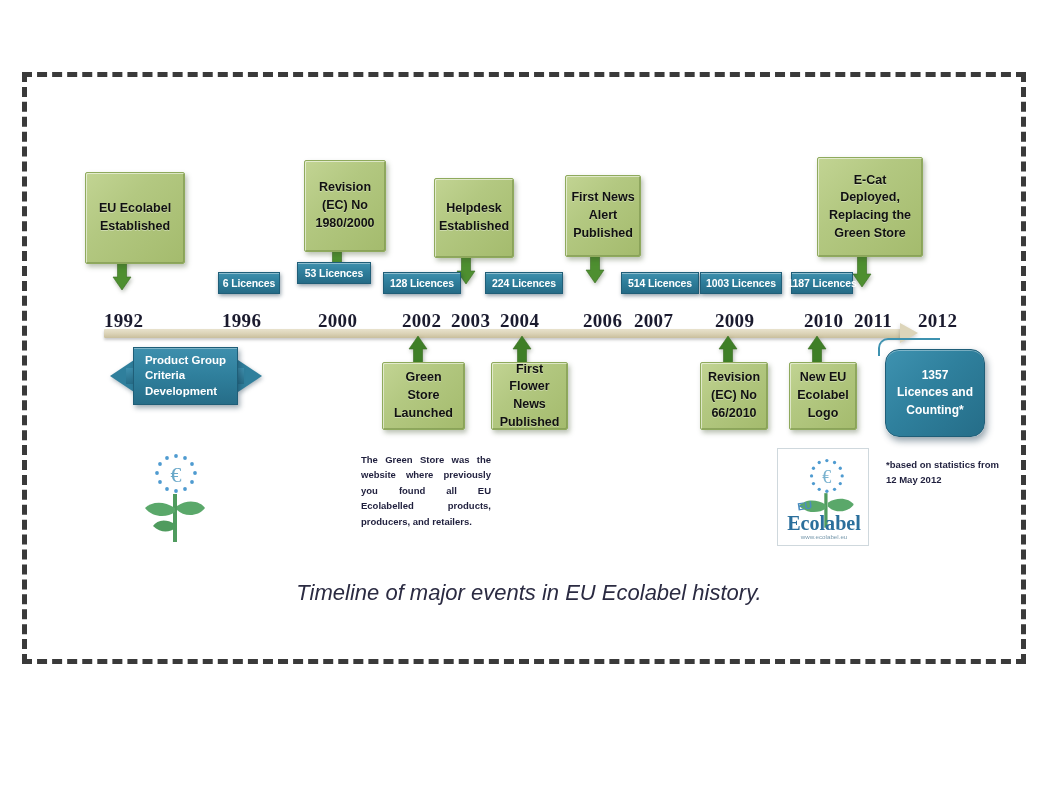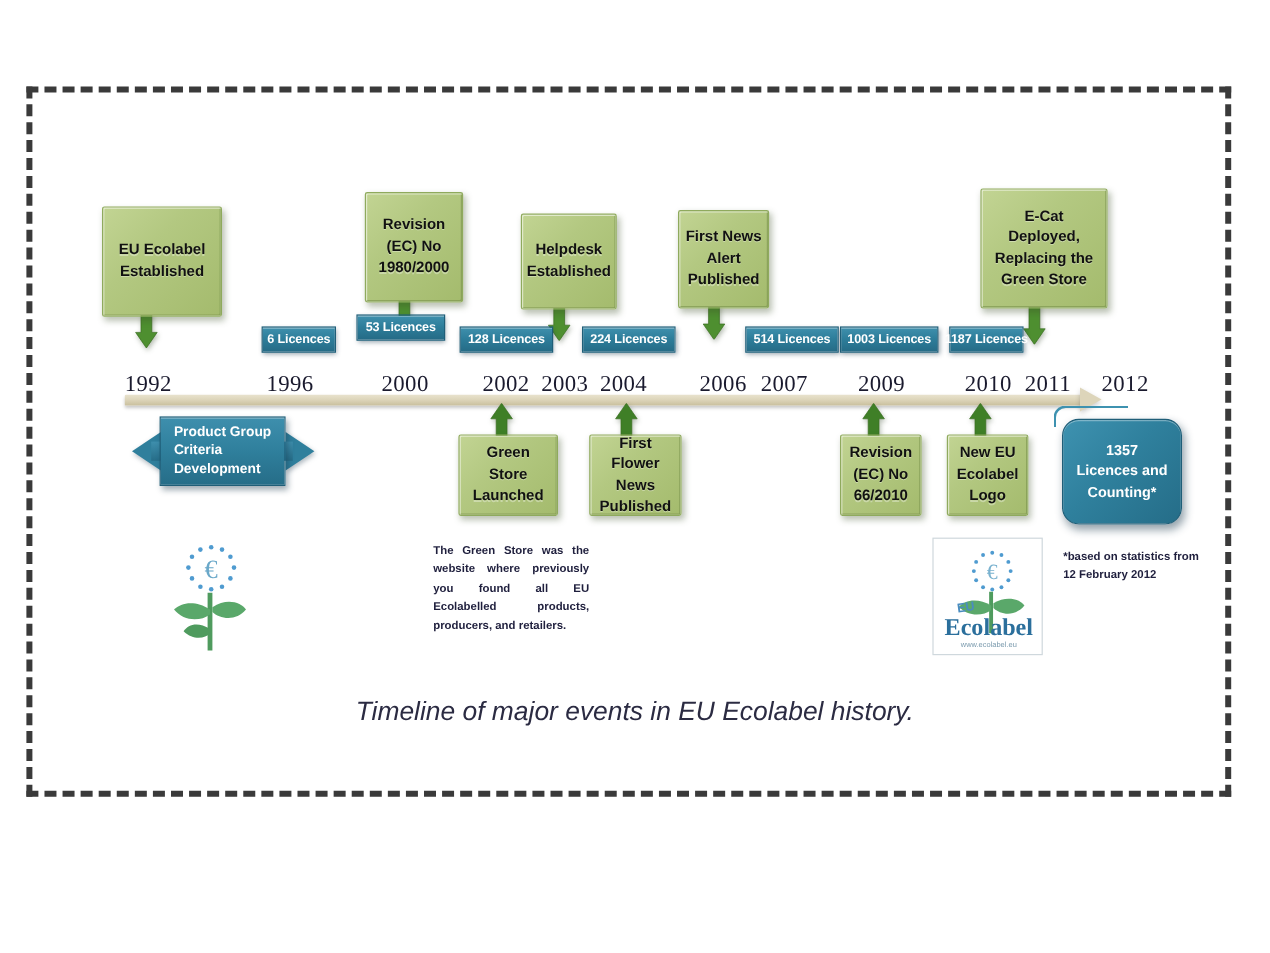--- a/index.html
+++ b/index.html
@@ -63,21 +63,21 @@
     border-bottom: 10px solid transparent;
     border-left: 18px solid #ddd5ba;
     filter: drop-shadow(0 2px 2px rgba(0,0,0,0.2));
   }
 
   
   .year-label {
     position: absolute;
     top: 310px;
     font-family: "Liberation Serif", serif;
-    font-weight: normal;
+    font-weight: bold;
     font-size: 19px;
     color: #1a1a2e;
     letter-spacing: 0.3px;
     white-space: nowrap;
     text-shadow: 0 1px 1px rgba(255,255,255,0.8);
   }
 
   
   .green-box {
     position: absolute;
@@ -369,21 +369,21 @@
     <span id="product-group-label">Product Group<br>Criteria<br>Development</span>
   </div>
 
   <div id="counting-connector"></div>
   <div id="counting-box">
     <span id="counting-label">1357<br>Licences and<br>Counting*</span>
   </div>
 
   <div id="green-store-note">The Green Store was the website where previously you found all EU Ecolabelled products, producers, and retailers.</div>
 
-  <div id="footnote">*based on statistics from 12 February 2012</div>
+  <div id="footnote">*based on statistics from 12 May 2012</div>
 
   <div id="flower-logo-plain">
     <svg viewBox="0 0 84 108" width="84" height="108" aria-hidden="true">
       <g fill="none" stroke="#5aa07a" stroke-width="2.2">
         <circle cx="43" cy="33" r="17" stroke="none" fill="none"></circle>
       </g>
       <g fill="#4f9bd0">
         <circle cx="43" cy="14" r="1.9"></circle>
         <circle cx="52" cy="16" r="1.9"></circle>
         <circle cx="59" cy="22" r="1.9"></circle>

